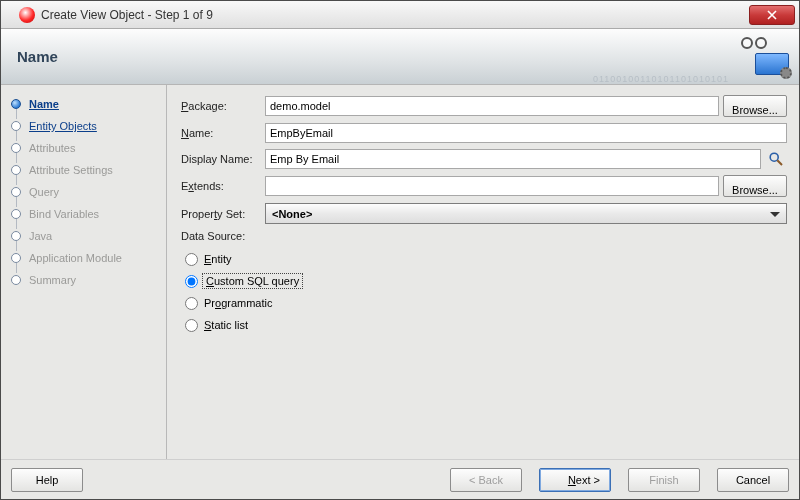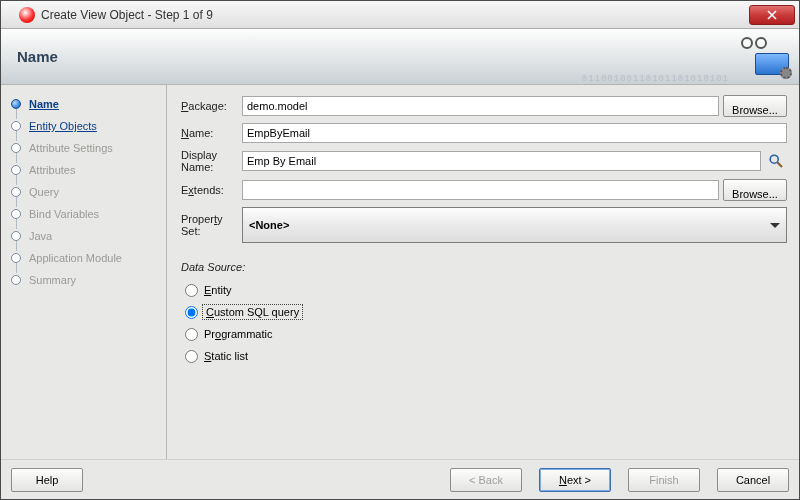--- a/index.html
+++ b/index.html
@@ -12,55 +12,55 @@
   .close-btn { width: 46px; height: 20px; background: linear-gradient(to bottom, #e36f6f 0%, #c93a3a 50%, #b02020 100%); border: 1px solid #8a1f1f; border-radius: 3px; display: flex; align-items: center; justify-content: center; color: #fff; cursor: pointer; }
   .close-btn svg { width: 10px; height: 10px; }
   
   .header-band { height: 56px; background: linear-gradient(to bottom, #fdfdfd 0%, #dfe3e5 60%, #c9d0d4 100%); border-bottom: 1px solid #b5b5b5; display: flex; align-items: center; padding-left: 16px; position: relative; }
   .header-title { font-size: 15px; font-weight: bold; color: #31455a; }
   .header-deco { position: absolute; right: 10px; top: 6px; width: 70px; height: 44px; }
   .header-deco .folder { position: absolute; bottom: 4px; right: 0; width: 34px; height: 22px; background: linear-gradient(to bottom, #7eb8ff 0%, #2a74d0 100%); border: 1px solid #1b4f9a; border-radius: 2px; }
   .header-deco .gear { position: absolute; bottom: 0; right: -3px; width: 12px; height: 12px; background: #888; border-radius: 50%; border: 2px dotted #555; }
   .header-deco .glasses { position: absolute; top: 2px; right: 22px; display: flex; gap: 2px; }
   .header-deco .glasses span { width: 12px; height: 12px; border: 2px solid #555; border-radius: 50%; background: rgba(255,255,255,0.5); }
-  .header-bits { position: absolute; right: 70px; bottom: 0; font-family: Liberation Mono, monospace; font-size: 9px; color: #b7bfc6; letter-spacing: 1px; }
+  .header-bits { position: absolute; right: 70px; bottom: 0; font-family: Liberation Sans, sans-serif; font-size: 9px; color: #b7bfc6; letter-spacing: 1px; }
   
   .body { flex: 1; display: flex; min-height: 0; }
   .wizard-nav { width: 166px; border-right: 1px solid #b8b8b8; padding: 8px 0 8px 8px; background: #e8e8e6; overflow: hidden; }
   .wizard-nav ul { list-style: none; margin: 0; padding: 0; }
   .wizard-nav li { display: flex; align-items: center; height: 22px; position: relative; }
   .step-dot { width: 10px; height: 10px; border: 1px solid #7a8aa0; border-radius: 50%; background: #fff; margin: 0 8px 0 2px; position: relative; z-index: 1; }
   .step-dot.current { background: radial-gradient(circle at 35% 35%, #bde0ff 0%, #2d7bd3 70%); border-color: #1a4f92; }
   .wizard-nav li::after { content: ""; position: absolute; left: 7px; top: 16px; width: 1px; height: 10px; background: #b3b9c2; }
   .wizard-nav li:last-child::after { display: none; }
   .step-label { font-size: 11px; }
   .step-link { color: #0b3e8a; text-decoration: underline; cursor: pointer; }
   .step-current { color: #0b3e8a; font-weight: bold; text-decoration: underline; }
   .step-disabled { color: #9a9a98; }
   
   .form-area { flex: 1; padding: 10px 12px 8px 14px; display: flex; flex-direction: column; }
   .form-row { display: flex; align-items: center; margin-bottom: 6px; }
-  .form-row label { width: 61px; color: #222; }
+  .form-row label { width: 84px; color: #222; }
   .underline-key { text-decoration: underline; }
   .text-input { flex: 1; height: 20px; border: 1px solid #a8a8a8; background: #fff; padding: 1px 4px; font: inherit; outline: none; }
   .side-btn { margin-left: 4px; height: 22px; min-width: 64px; background: linear-gradient(to bottom,#fdfdfd,#e4e4e2); border: 1px solid #8c8c8c; border-radius: 2px; font: inherit; cursor: pointer; padding: 0 8px; display: flex; align-items: flex-end; justify-content: center; }
   .side-icon-btn { margin-left: 4px; width: 22px; height: 20px; display: flex; align-items: center; justify-content: center; cursor: pointer; }
-  .select { flex: 1; height: 36px; border: 1px solid #7d7d7d; background: linear-gradient(to bottom,#fdfdfd 0%,#eaeaea 50%,#dedede 100%); display: flex; align-items: center; padding: 0 6px; font-weight: bold; cursor: pointer; }
+  .select { flex: 1; height: 21px; border: 1px solid #7d7d7d; background: linear-gradient(to bottom,#fdfdfd 0%,#eaeaea 50%,#dedede 100%); display: flex; align-items: center; padding: 0 6px; font-weight: bold; cursor: pointer; }
   .select-caret { margin-left: auto; }
   
-  .section-label { margin-top: 12px; margin-bottom: 6px; color: #222; font-style: italic; }
+  .section-label { margin-top: 0; margin-bottom: 6px; color: #222; }
   .radio-row { display: flex; align-items: center; height: 22px; padding-left: 4px; }
   .radio-row input { margin: 0 6px 0 0; }
   .radio-focus { outline: 1px dotted #444; outline-offset: 1px; padding: 0 2px; }
   
   .footer { height: 40px; border-top: 1px solid #cfcfcf; display: flex; align-items: center; padding: 0 10px; gap: 17px; }
   .footer-spacer { flex: 1; }
   .btn { height: 24px; min-width: 72px; background: linear-gradient(to bottom,#fdfdfd,#e4e4e2); border: 1px solid #8c8c8c; border-radius: 2px; font: inherit; cursor: pointer; padding: 0 10px; }
   .btn:disabled, .btn.disabled { color: #9e9e9e; cursor: default; }
-  .btn.default { border: 1px solid #3b6fb5; box-shadow: 0 0 0 1px #7fa9e0 inset; }
+  .btn.default { border: 1px solid #3b6fb5; box-shadow: 0 0 0 1px #7fa9e0 inset; text-align: right; }
 </style>
 </head>
 <body>
 
 <div class="window">
   <div class="titlebar">
     <div class="title-icon"></div>
     <div class="title-text">Create View Object - Step 1 of 9</div>
     <div class="title-spacer"></div>
     <div class="close-btn">
@@ -89,25 +89,25 @@
         <li>
           <span class="step-dot current"></span>
           <span class="step-label step-current">Name</span>
         </li>
         <li>
           <span class="step-dot"></span>
           <span class="step-label step-link">Entity Objects</span>
         </li>
         <li>
           <span class="step-dot"></span>
-          <span class="step-label step-disabled">Attribute Settings</span>
+          <span class="step-label step-disabled">Attributes</span>
         </li>
         <li>
           <span class="step-dot"></span>
-          <span class="step-label step-disabled">Attributes</span>
+          <span class="step-label step-disabled">Attribute Settings</span>
         </li>
         <li>
           <span class="step-dot"></span>
           <span class="step-label step-disabled">Query</span>
         </li>
         <li>
           <span class="step-dot"></span>
           <span class="step-label step-disabled">Bind Variables</span>
         </li>
         <li>

